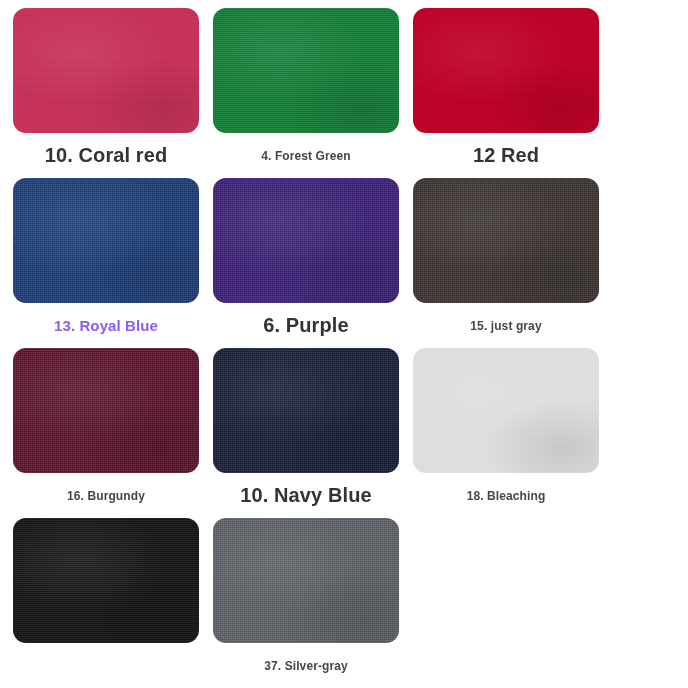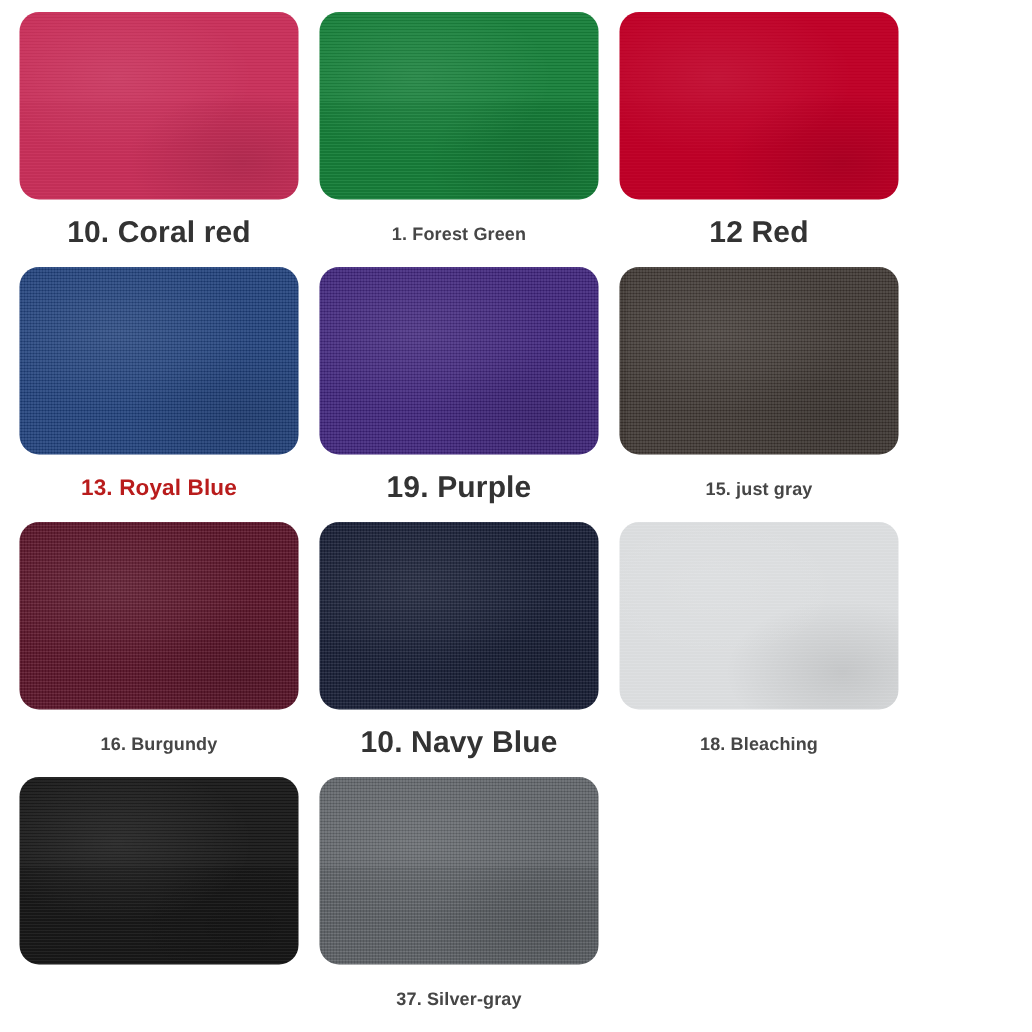--- a/index.html
+++ b/index.html
@@ -113,46 +113,46 @@
     display: flex;
     align-items: center;
     justify-content: center;
     text-align: center;
     color: #3b3b3b;
     letter-spacing: 0.1px;
     white-space: nowrap;
     font-stretch: condensed;
   }
   .size-lg  { font-size: 20px; font-weight: 700; color: #333333; }
-  .size-md  { font-size: 15px; font-weight: 600; color: #b91c1c; }
+  .size-md  { font-size: 15px; font-weight: 600; color: #8b5cf6; }
   .size-sm  { font-size: 12px; font-weight: 600; color: #464646; }
 </style>
 </head>
 <body>
 
 <div id="swatch-grid" style="background: rgb(255, 255, 255); grid-template-columns: repeat(3, 1fr); grid-template-rows: repeat(4, 1fr);">
     <div class="swatch-cell">
       <div class="swatch-chip tex-soft" style="background: rgb(200, 48, 90);"></div>
       <div class="swatch-label size-lg">10. Coral red</div>
     </div>
     <div class="swatch-cell">
       <div class="swatch-chip tex-rib" style="background: rgb(23, 128, 58);"></div>
-      <div class="swatch-label size-sm">1. Forest Green</div>
+      <div class="swatch-label size-sm">4. Forest Green</div>
     </div>
     <div class="swatch-cell">
       <div class="swatch-chip tex-flat" style="background: rgb(191, 0, 39);"></div>
       <div class="swatch-label size-lg">12 Red</div>
     </div>
     <div class="swatch-cell">
       <div class="swatch-chip tex-coarse" style="background: rgb(28, 61, 121);"></div>
       <div class="swatch-label size-md">13. Royal Blue</div>
     </div>
     <div class="swatch-cell">
       <div class="swatch-chip tex-coarse" style="background: rgb(59, 32, 121);"></div>
-      <div class="swatch-label size-lg">19. Purple</div>
+      <div class="swatch-label size-lg">6. Purple</div>
     </div>
     <div class="swatch-cell">
       <div class="swatch-chip tex-coarse" style="background: rgb(59, 52, 47);"></div>
       <div class="swatch-label size-sm">15. just gray</div>
     </div>
     <div class="swatch-cell">
       <div class="swatch-chip tex-coarse" style="background: rgb(92, 19, 41);"></div>
       <div class="swatch-label size-sm">16. Burgundy</div>
     </div>
     <div class="swatch-cell">

